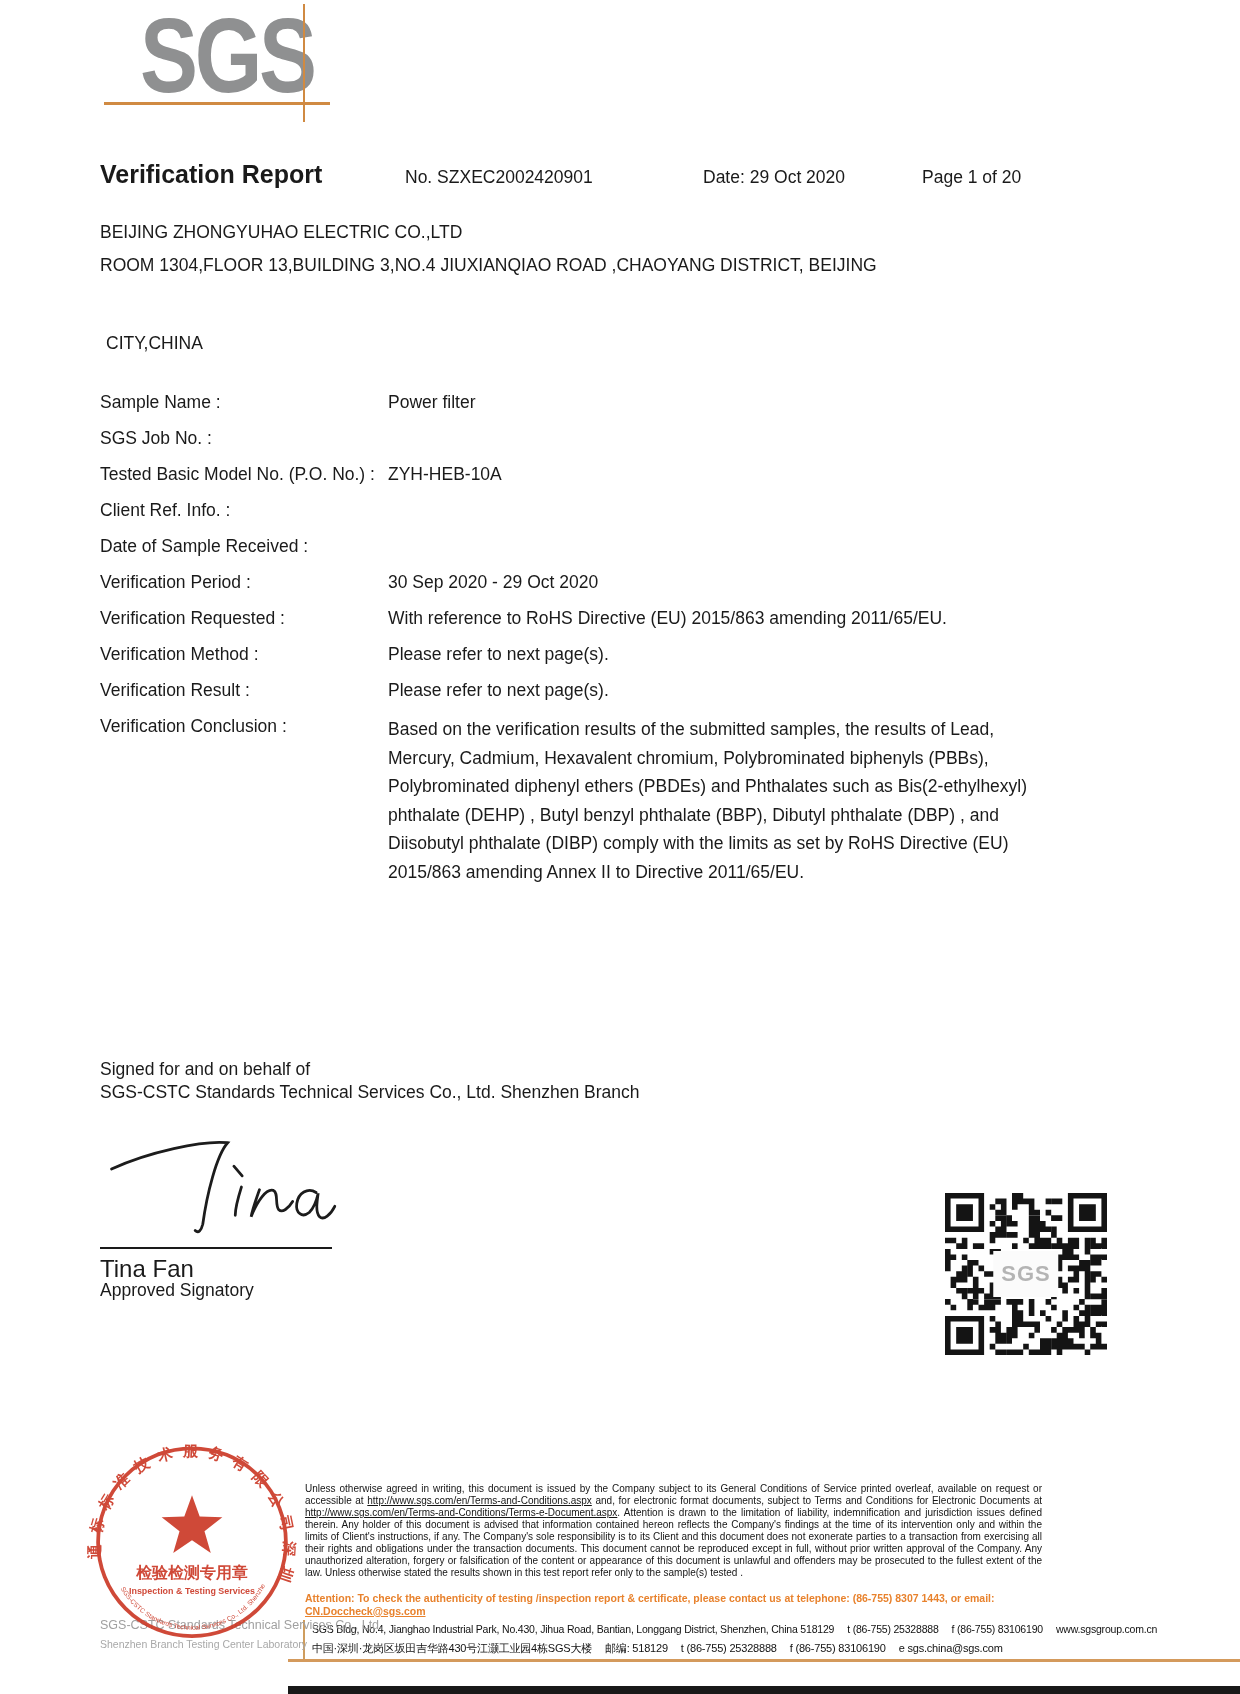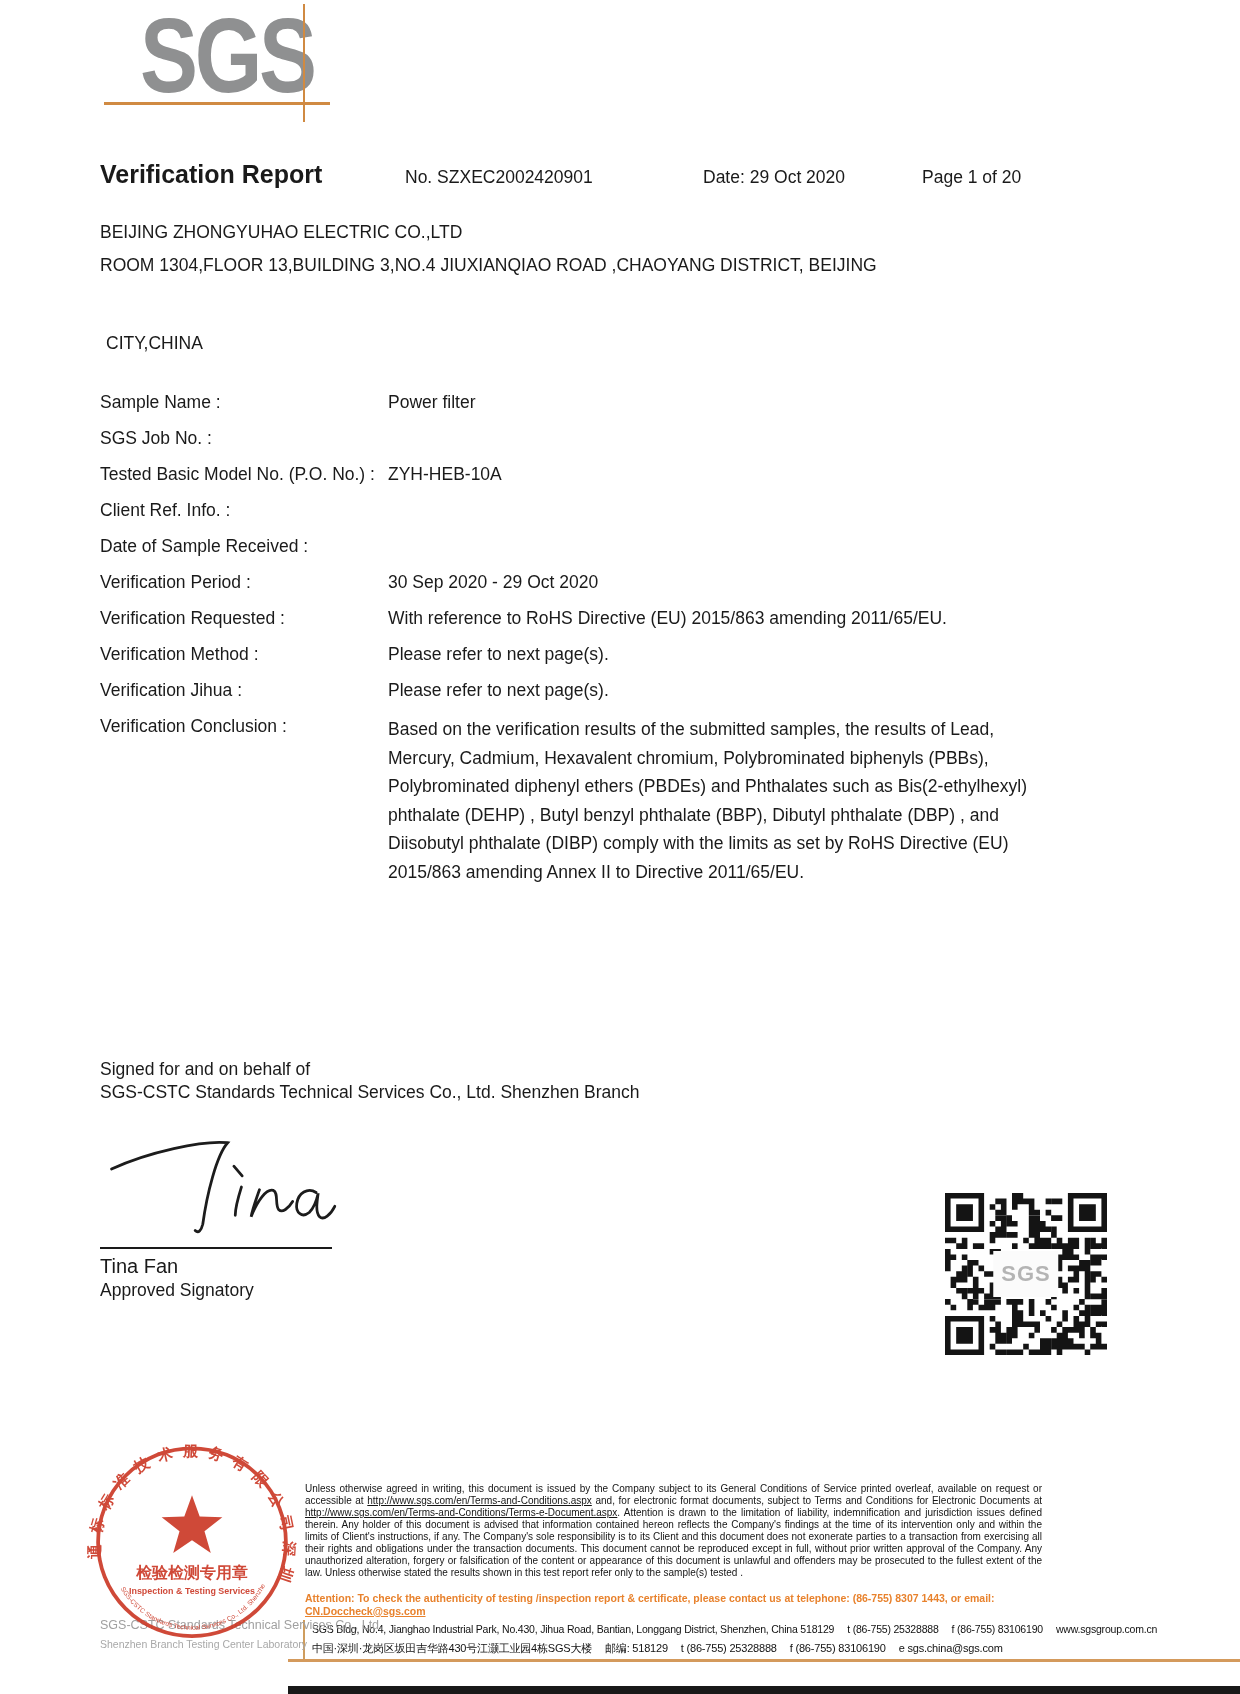--- a/index.html
+++ b/index.html
@@ -27,21 +27,21 @@
   .fields{position:absolute;left:100px;top:391px;width:945px;font-size:17.5px;line-height:22px;}
   .frow{display:flex;margin-bottom:14px;}
   .flabel{flex:0 0 288px;width:288px;}
   .fvalue{flex:1;}
   .frow-conclusion .fvalue{line-height:28.5px;}
   
   .signed-for{position:absolute;left:100px;top:1059px;font-size:17.5px;}
   .signed-company{position:absolute;left:100px;top:1082px;font-size:17.5px;}
   .signature-svg{position:absolute;left:106px;top:1120px;}
   .sig-line{position:absolute;left:100px;top:1247px;width:232px;height:2px;background:#1a1a1a;}
-  .signer-name{position:absolute;left:100px;top:1255px;font-size:20px;}
+  .signer-name{position:absolute;left:100px;top:1255px;font-size:24px;}
   .signer-title{position:absolute;left:100px;top:1280px;font-size:17.5px;}
   
   .qr-box{position:absolute;left:945px;top:1193px;width:162px;height:162px;background:#fff;}
   .qr-center-label{
     position:absolute;left:50%;top:50%;transform:translate(-50%,-50%);
     background:#fbfbfb;color:#b4b4b4;font-weight:700;font-size:22px;padding:10px 8px;letter-spacing:1px;
   }
   
   .stamp-wrap{position:absolute;left:84px;top:1437px;width:216px;height:216px;opacity:.92;}
   .behind-line1{position:absolute;left:100px;top:1618px;font-size:12.5px;color:#a0a0a0;white-space:nowrap;z-index:1;}
@@ -107,21 +107,21 @@
     </div>
     <div class="frow">
       <div class="flabel">Verification Requested :</div>
       <div class="fvalue">With reference to RoHS Directive (EU) 2015/863 amending 2011/65/EU.</div>
     </div>
     <div class="frow">
       <div class="flabel">Verification Method :</div>
       <div class="fvalue">Please refer to next page(s).</div>
     </div>
     <div class="frow">
-      <div class="flabel">Verification Jihua :</div>
+      <div class="flabel">Verification Result :</div>
       <div class="fvalue">Please refer to next page(s).</div>
     </div>
     <div class="frow frow-conclusion">
       <div class="flabel">Verification Conclusion :</div>
       <div class="fvalue">Based on the verification results of the submitted samples, the results of Lead, Mercury, Cadmium, Hexavalent chromium, Polybrominated biphenyls (PBBs), Polybrominated diphenyl ethers (PBDEs) and Phthalates such as Bis(2-ethylhexyl) phthalate (DEHP) , Butyl benzyl phthalate (BBP), Dibutyl phthalate (DBP) , and Diisobutyl phthalate (DIBP) comply with the limits as set by RoHS Directive (EU) 2015/863 amending Annex II to Directive 2011/65/EU.</div>
     </div>
   </div>
 
   <div class="signed-for">Signed for and on behalf of</div>
   <div class="signed-company">SGS-CSTC Standards Technical Services Co., Ltd. Shenzhen Branch</div>

